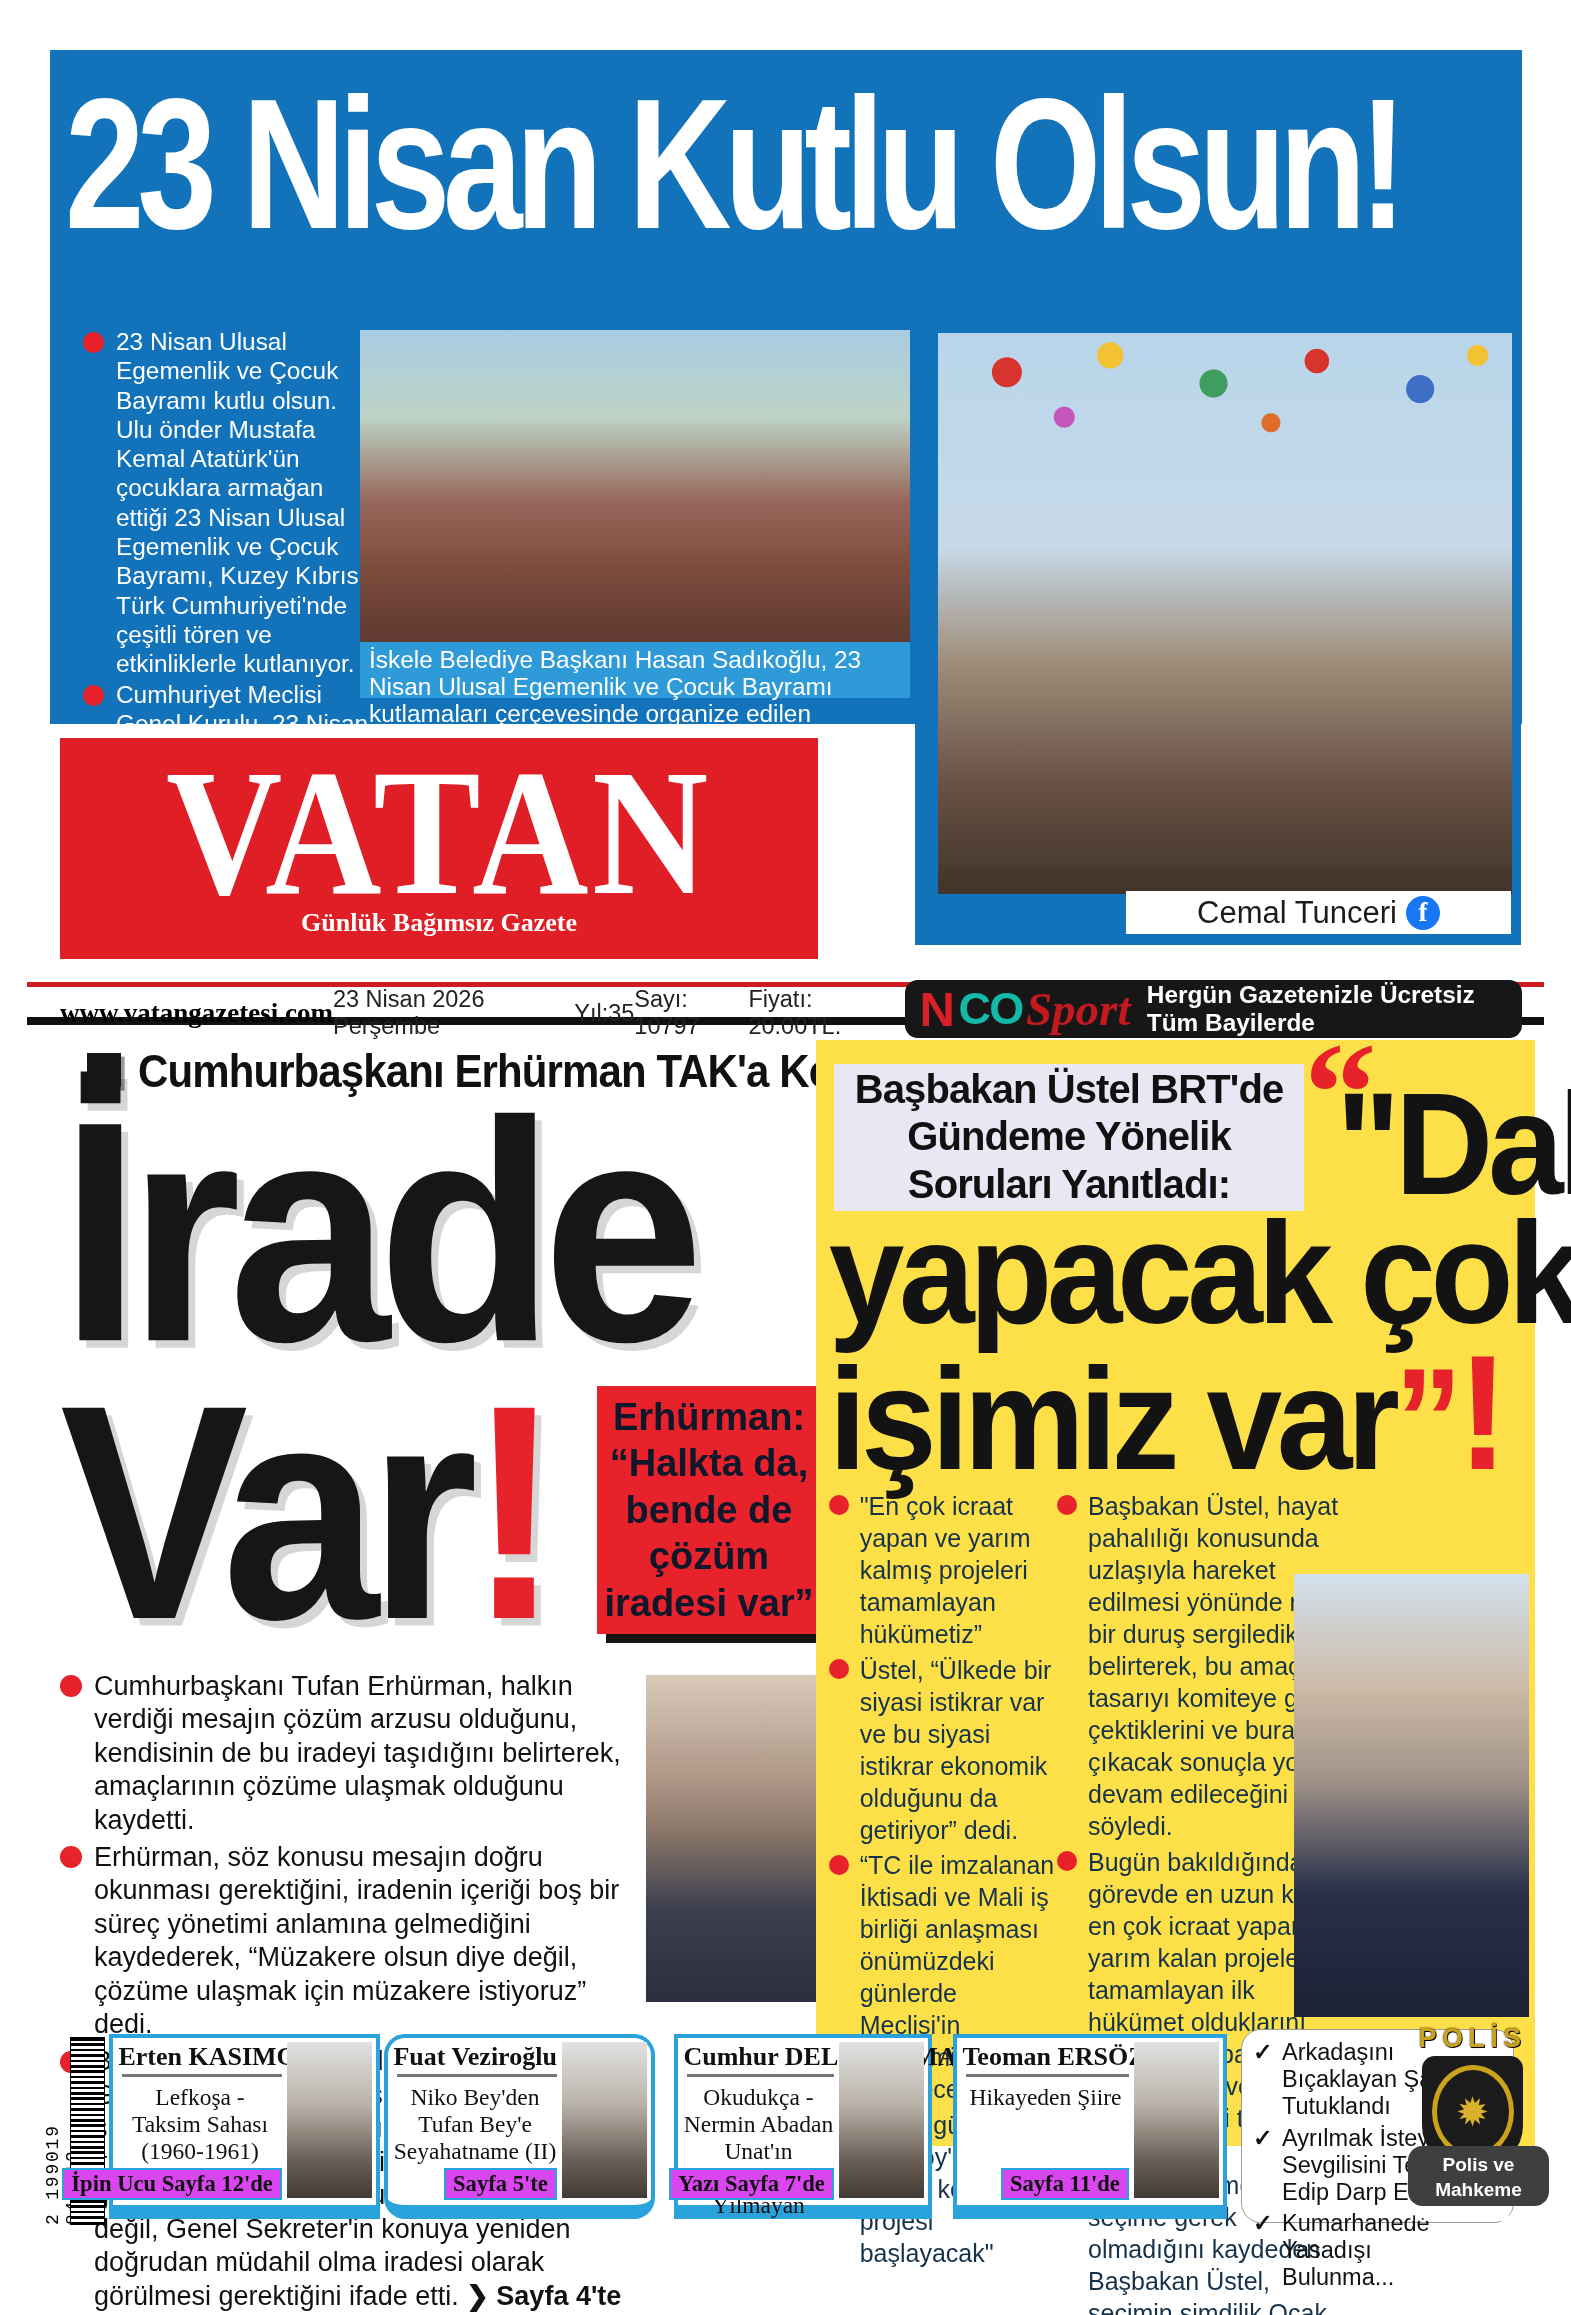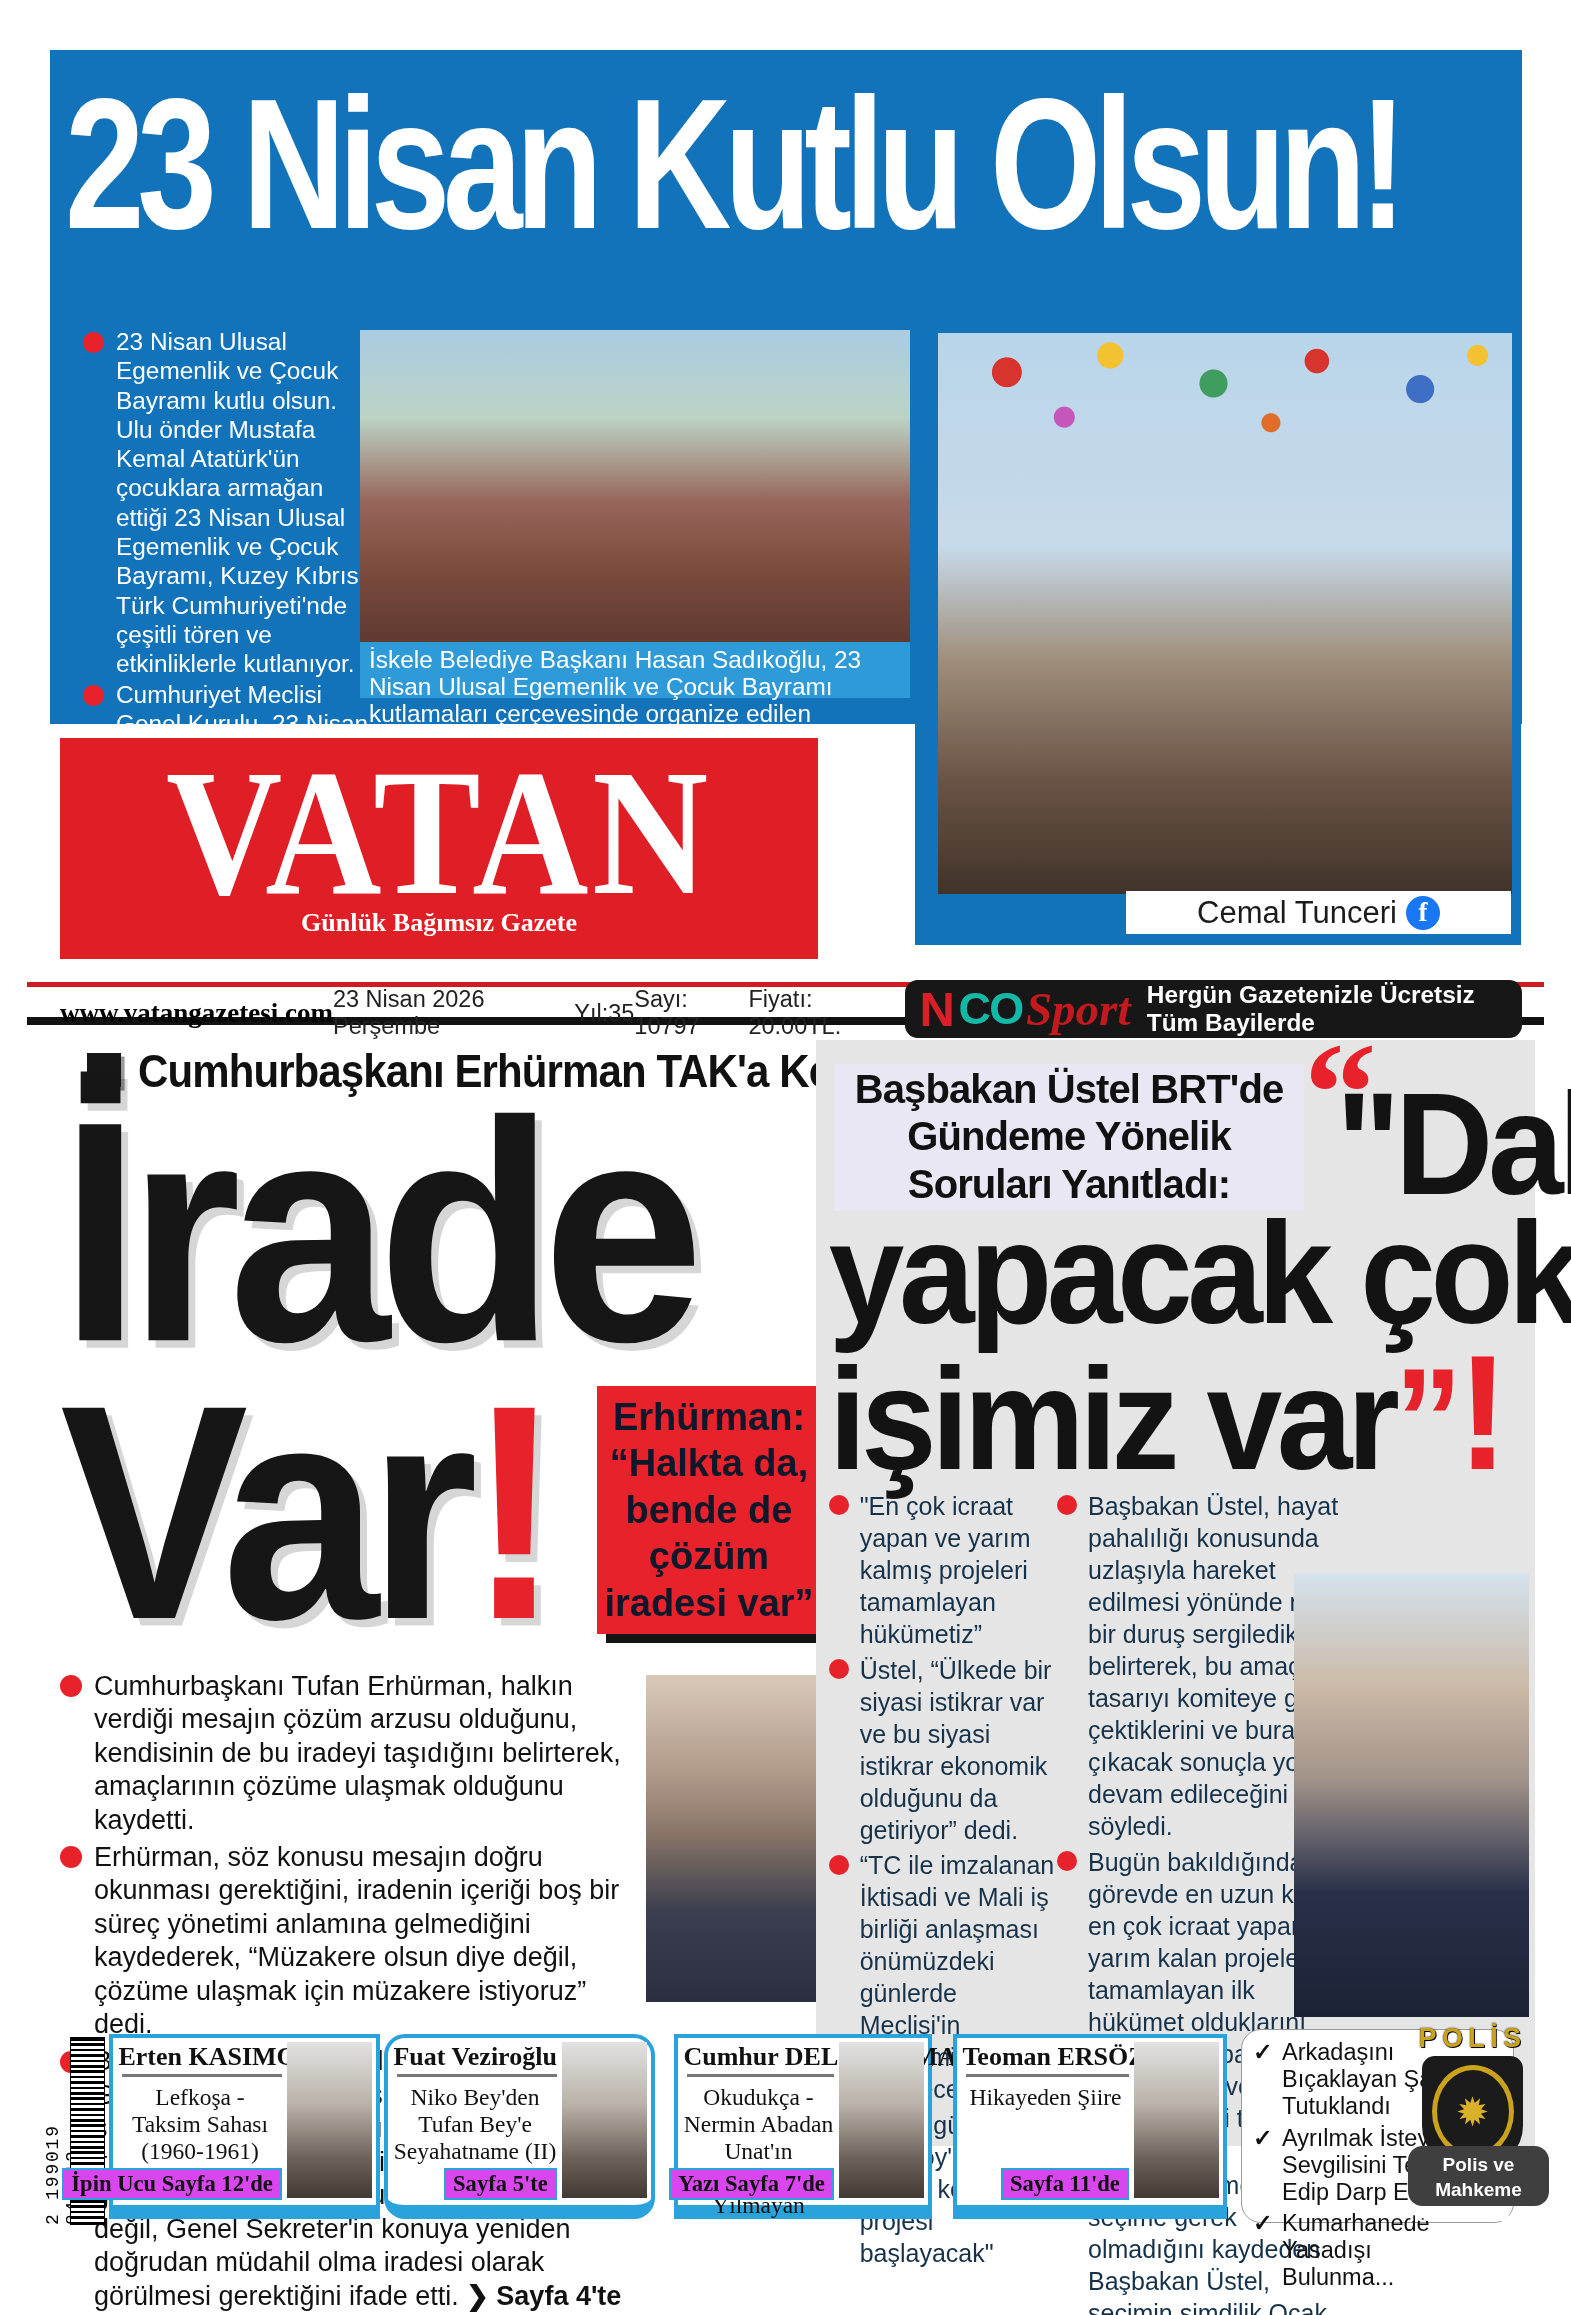--- a/index.html
+++ b/index.html
@@ -82,21 +82,21 @@
     box-shadow:9px 9px 0 #141414;color:#0f172a;display:flex;align-items:center;justify-content:center;
     text-align:center;font-size:38px;font-weight:bold;line-height:1.22;padding:7.2px;box-sizing:border-box;}
 
   .lead-bullets{left:60px;top:1670px;width:586px;font-size:27px;line-height:1.24;color:#111;}
   .lead-bullets p{position:relative;margin:0 0 3.6px 0;padding-left:34px;}
   .lead-bullets .dot{top:5.4px;width:22px;height:22px;}
   .erhurman-photo{left:646px;top:1675px;width:170px;height:327px;
     background:linear-gradient(180deg,#d9c9b9 0%,#b09a8a 30%,#8a7668 48%,#3c3f4f 72%,#2b2e3e 100%);}
 
   
-  .panel{left:816px;top:1040px;width:719px;height:1106px;background:#e5e5e5;}
+  .panel{left:816px;top:1040px;width:719px;height:1106px;background:#fde047;}
   .panel .inner{position:absolute;}
   .p-kicker{left:18px;top:23.5px;width:470px;height:147px;background:#e9e7f3;display:flex;
     align-items:center;justify-content:center;text-align:center;font-size:40px;font-weight:bold;
     line-height:1.18;letter-spacing:-0.9px;}
   .p-openquote{left:488px;top:-31px;font-size:145px;color:#e8222b;font-weight:bold;
     font-family:"Liberation Serif",serif;}
   .ph{font-weight:bold;color:#131313;letter-spacing:-5.4px;line-height:0.98;white-space:nowrap;
     transform:scaleY(1.06);transform-origin:top left;}
   .ph1{left:520px;top:34px;font-size:136px;}
   .ph2{left:12.7px;top:163px;font-size:136px;}

